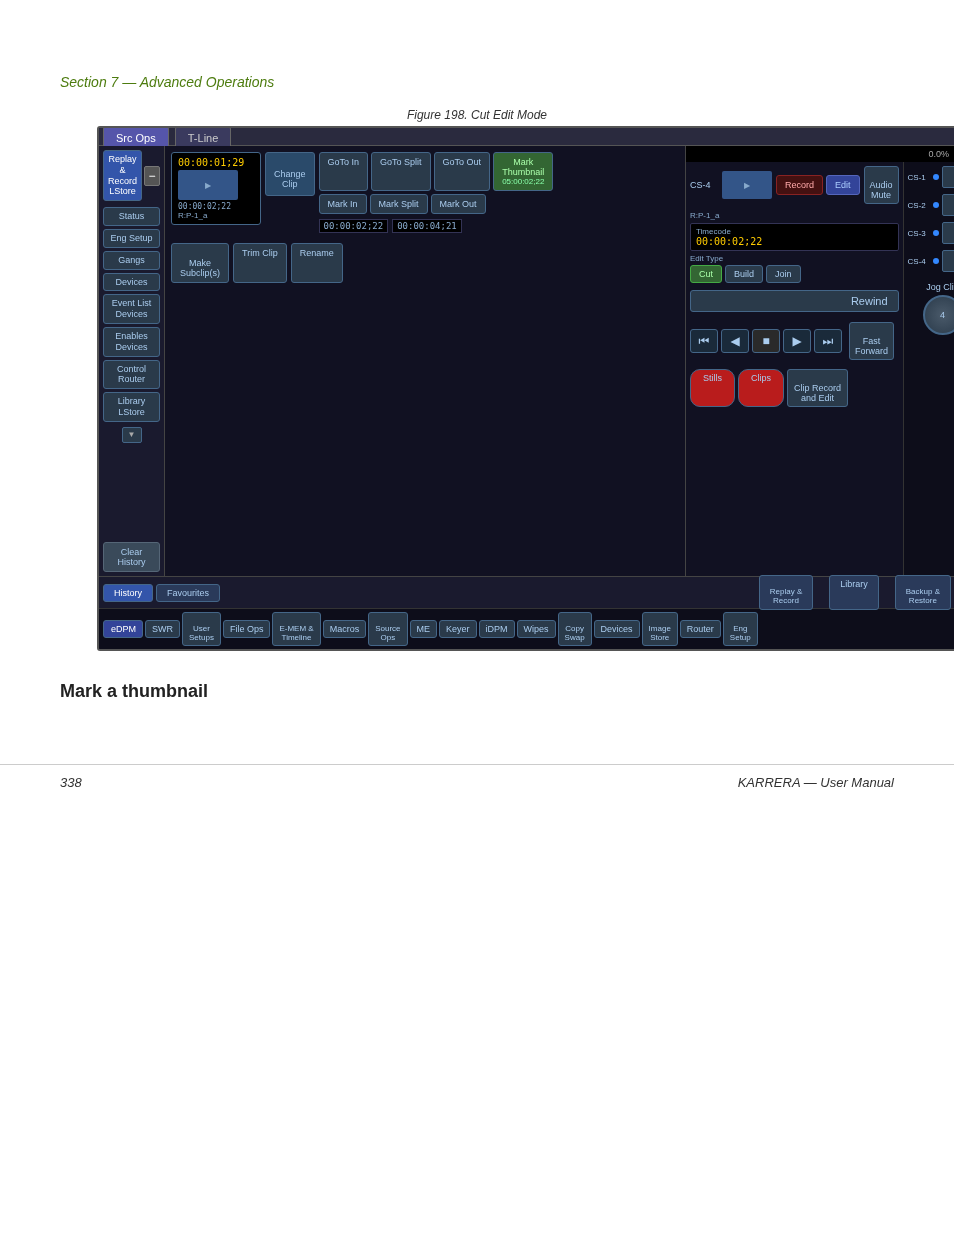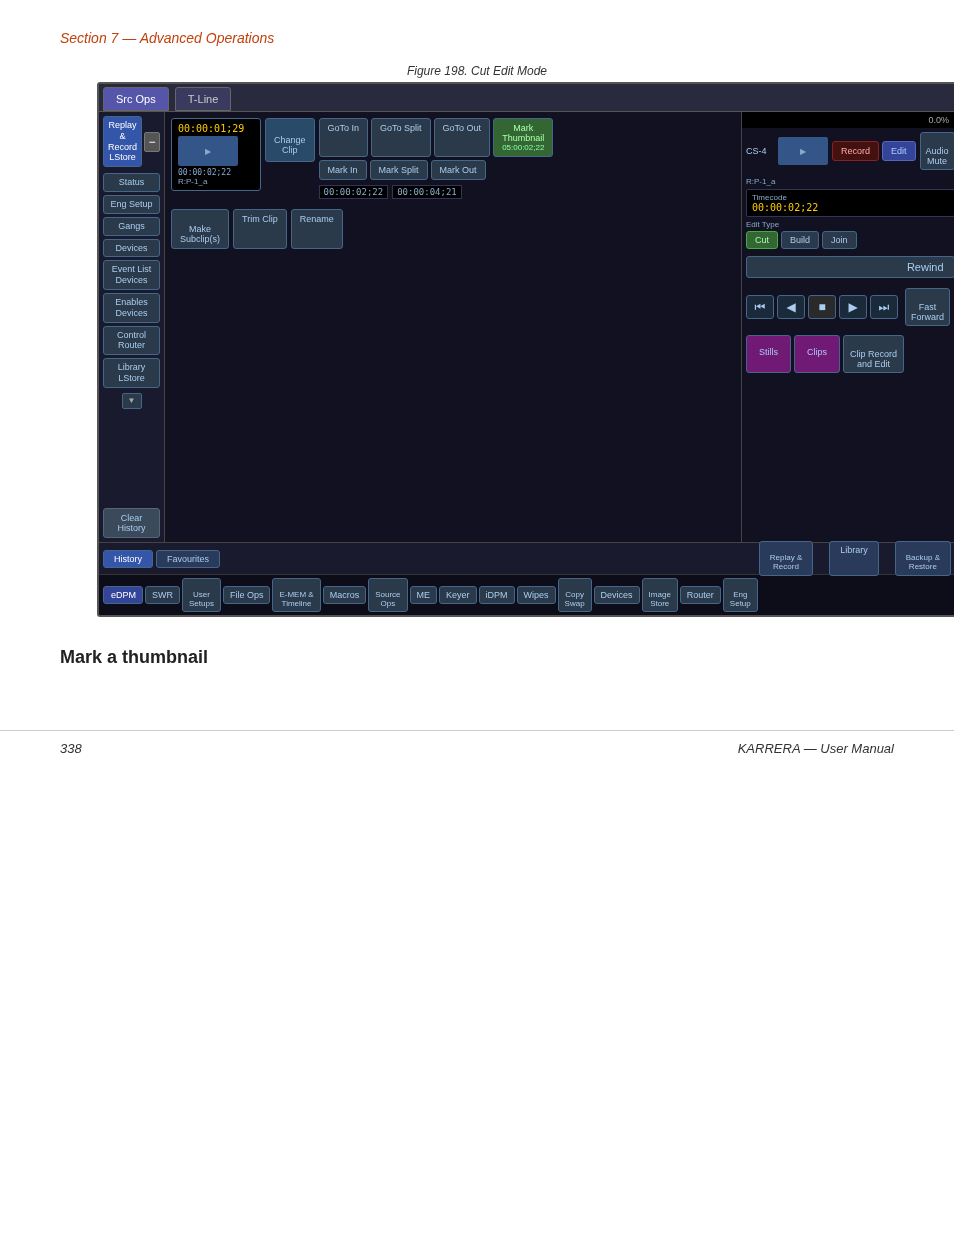--- a/index.html
+++ b/index.html
@@ -8,21 +8,22 @@
       background: #fff;
       width: 954px;
       min-height: 1235px;
       position: relative;
     }
 
     .page-header {
       padding: 30px 60px 10px 60px;
       font-style: italic;
       font-size: 14px;
-      color: #c2410c;
+      color: #4d7c0f;
+      margin-top: 44px;
     }
 
     .figure-caption {
       text-align: center;
       font-style: italic;
       font-size: 12px;
       color: #333;
       margin: 8px 0 4px 0;
     }
 
@@ -36,21 +37,21 @@
       overflow: hidden;
       position: relative;
       left: 50px;
     }
 
     
     .top-tabs {
       display: flex;
       background: #2a2a3e;
       border-bottom: 1px solid #555;
-      height: 28px;
+      height: 18px;
       align-items: center;
     }
     .tab-btn {
       padding: 4px 12px;
       font-size: 11px;
       color: #ccc;
       background: #3a3a5e;
       border: 1px solid #666;
       border-radius: 3px 3px 0 0;
       cursor: pointer;
@@ -249,21 +250,21 @@
       margin-top: 6px;
     }
 
     .center-empty {
       flex: 1;
       background: #111122;
     }
 
     
     .right-panel {
-      width: 214px;
+      width: 270px;
       background: #111122;
       border-left: 1px solid #444;
       display: flex;
       flex-direction: column;
     }
 
     .right-top-bar {
       background: #000;
       padding: 3px 6px;
       display: flex;
@@ -409,25 +410,25 @@
     .transport-btn.stop {
       background: #2a2a2a;
     }
 
     .stills-clips-row {
       display: flex;
       gap: 3px;
       margin-top: 3px;
     }
     .stills-btn, .clips-btn {
-      background: #701a75;
-      color: #aaccee;
-      border: 1px solid #446688;
-      border-radius: 3px;
-      padding: 11px 12px;
+      background: #b91c1c;
+      color: #aaccee;
+      border: 1px solid #446688;
+      border-radius: 10px;
+      padding: 3px 12px;
       font-size: 9px;
       cursor: pointer;
     }
     .clip-record-btn {
       background: #2a3a4a;
       color: #aaccee;
       border: 1px solid #446688;
       border-radius: 3px;
       padding: 3px 6px;
       font-size: 9px;

